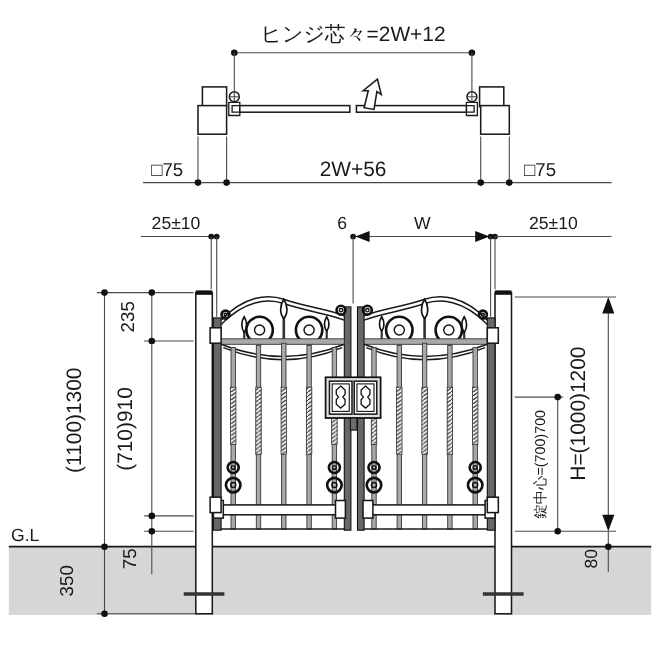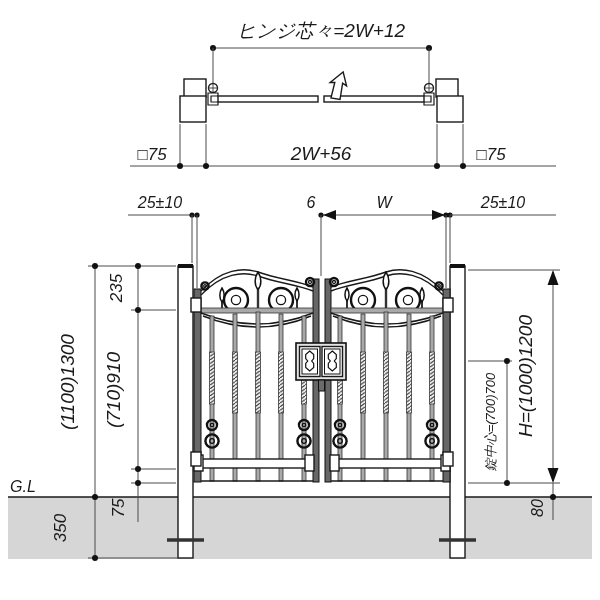--- a/index.html
+++ b/index.html
@@ -1,17 +1,17 @@
 <!DOCTYPE html>
 <html><head>
 <meta charset="utf-8">
 <style>
   html,body{margin:0;padding:0;background:#fff;}
   #stage{position:relative;width:600px;height:600px;background:#ffffff;overflow:hidden;
-         font-family:"Liberation Sans", sans-serif;font-style:italic;}
+         font-family:"Liberation Sans", sans-serif;}
   svg{position:absolute;left:0;top:0;}
   text{fill:#1a1a1a;font-family:"Liberation Sans","DejaVu Sans",sans-serif;}
   .dimtxt{font-size:16px;}
   .dimtxt-lg{font-size:19px;}
   .dimtxt-md{font-size:17px;}
   .dimtxt-sm{font-size:13px;}
   .thin{stroke:#4a4a4a;stroke-width:1;fill:none;}
   .ln{stroke:#1a1a1a;stroke-width:1.4;fill:none;}
   .white{fill:#ffffff;stroke:#1a1a1a;stroke-width:1.4;}
   .dot{fill:#111;}

